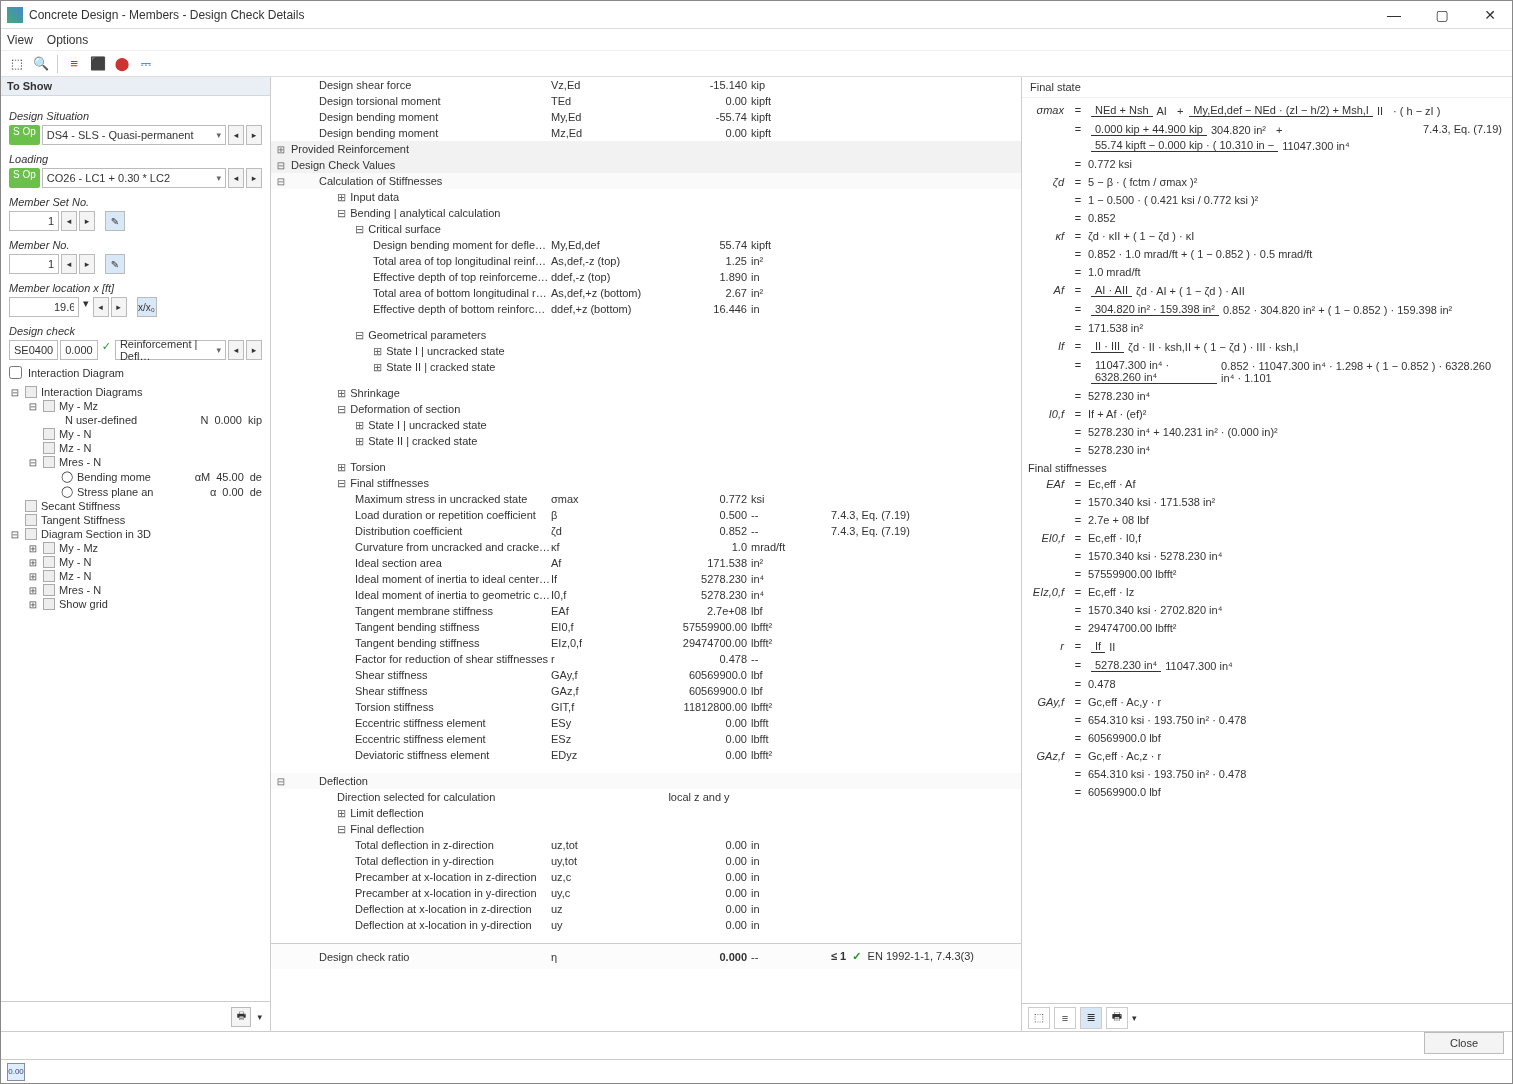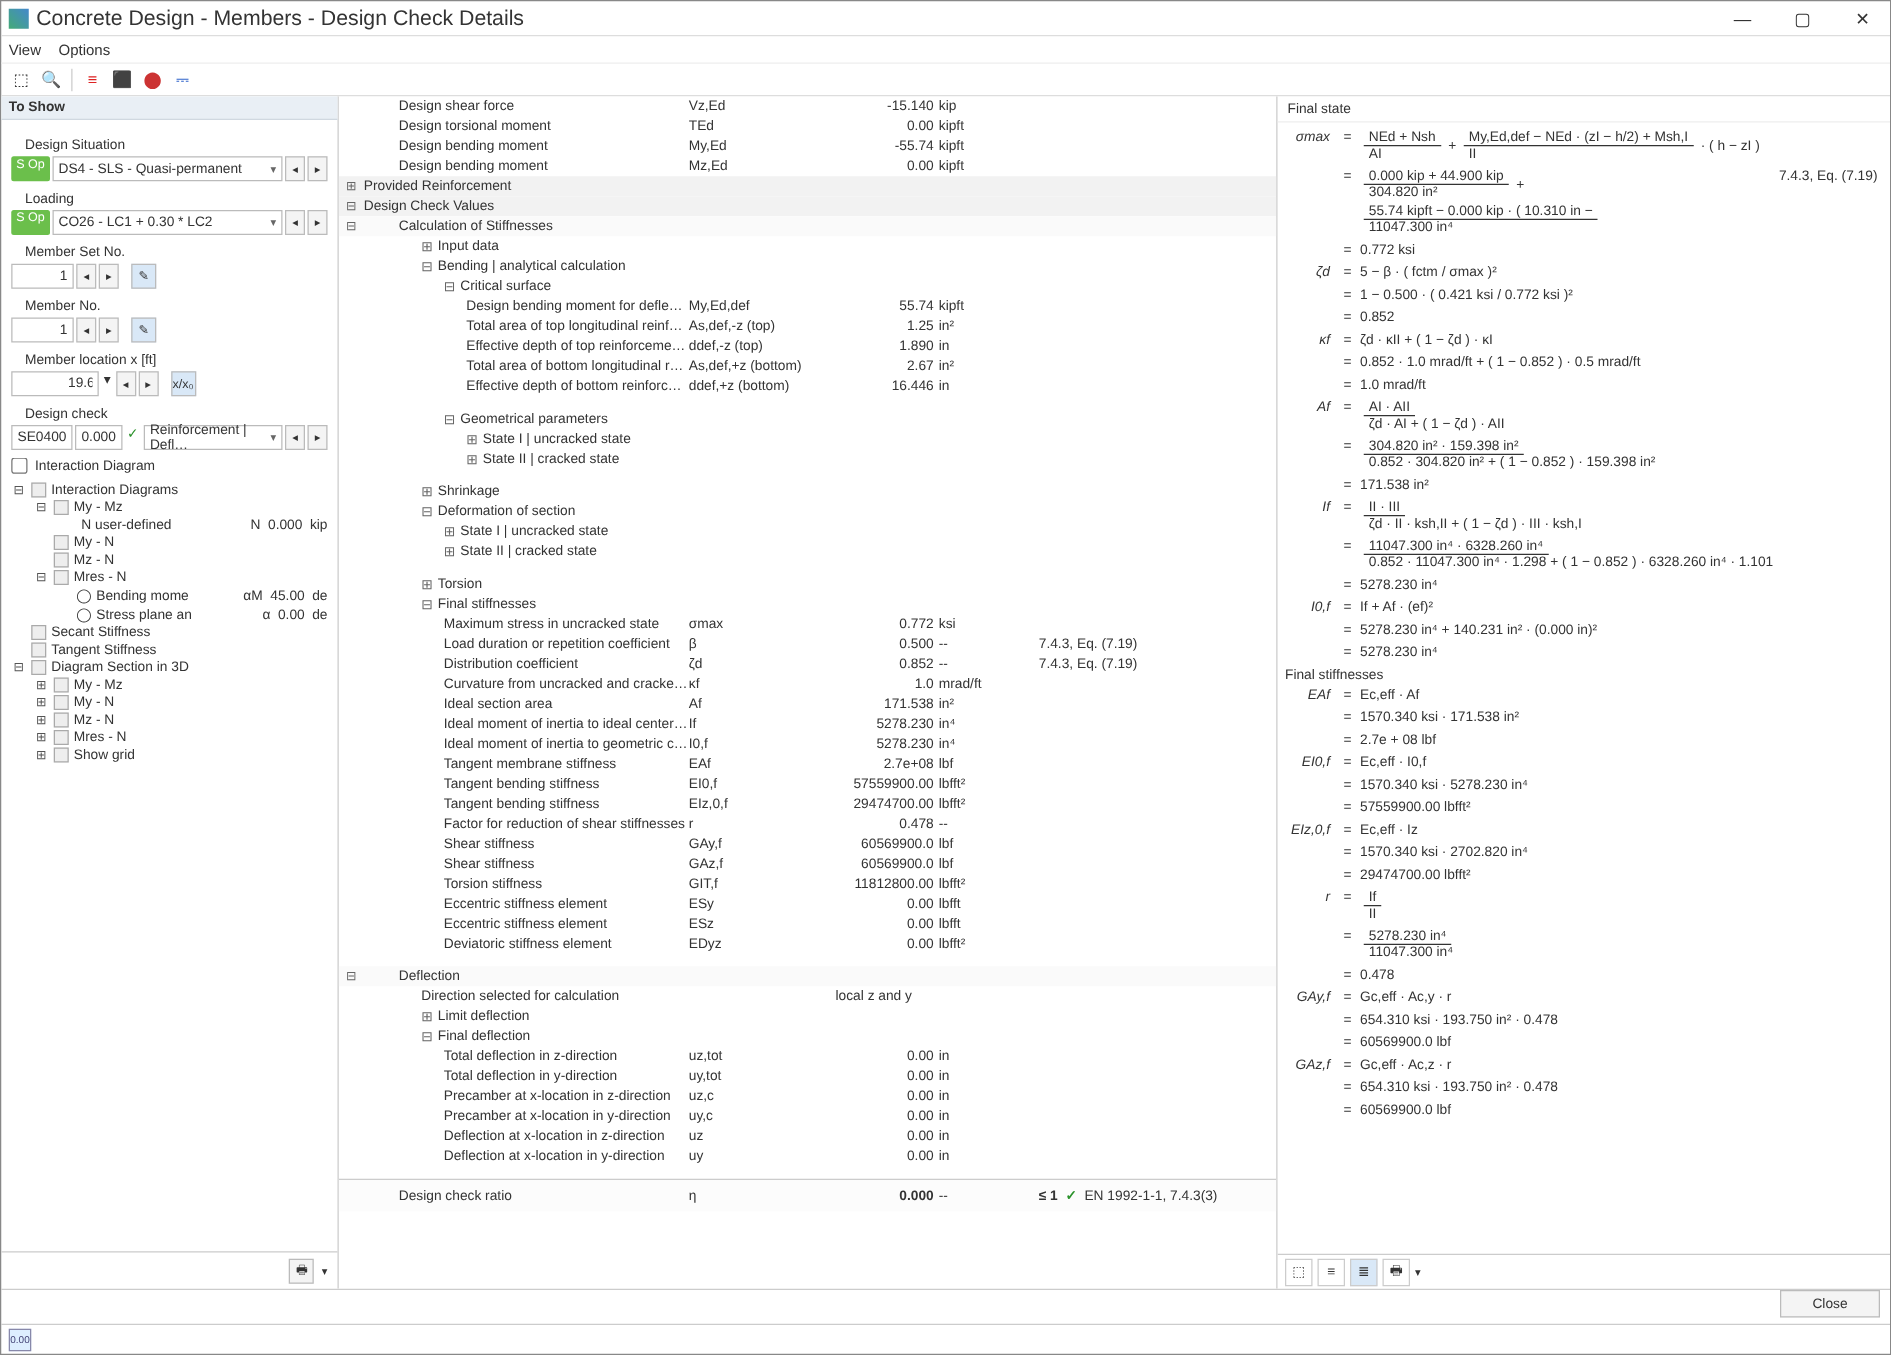--- a/index.html
+++ b/index.html
@@ -1,32 +1,32 @@
 <!DOCTYPE html>
 <html><head>
 <meta charset="utf-8">
 <style>
 * { box-sizing: border-box; margin: 0; padding: 0; font-family: "Segoe UI", Tahoma, sans-serif; font-size: 11px; color: #333; }
 body { background: #fff; }
 .window { width: 1513px; height: 1084px; border: 1px solid #888; background: #fff; display: flex; flex-direction: column; }
 .titlebar { height: 28px; display: flex; align-items: center; padding: 0 6px; border-bottom: 1px solid #ddd; }
 .titlebar .app-icon { width: 16px; height: 16px; background: linear-gradient(45deg,#4a7,#48c); margin-right: 6px; }
-.titlebar .title { flex: 1; font-size: 17px; }
+.titlebar .title { flex: 1; font-size: 12px; }
 .titlebar .wbtns { display: flex; gap: 16px; }
 .titlebar .wbtn { width: 32px; height: 20px; display:flex; align-items:center; justify-content:center; font-size:14px; cursor:default; }
 .menubar { height: 22px; display: flex; align-items: center; padding: 0 6px; gap: 14px; border-bottom: 1px solid #eee; }
 .menubar span { font-size: 12px; cursor: default; }
 .toolbar { height: 26px; display: flex; align-items: center; padding: 0 6px; gap: 4px; border-bottom: 1px solid #ddd; }
 .toolbar .tbtn { width: 20px; height: 20px; border: 1px solid transparent; display:flex; align-items:center; justify-content:center; font-size:13px; }
 .toolbar .sep { width:1px; height:18px; background:#ccc; margin:0 2px; }
 .main { flex: 1; display: flex; overflow: hidden; }
 .left { width: 270px; border-right: 1px solid #ccc; display:flex; flex-direction:column; position:relative; }
 .left-inner { padding: 6px 8px; overflow: hidden; flex:1; }
 .panel-title { background: #e9eff5; padding: 3px 6px; font-weight: bold; border-bottom: 1px solid #d0d8e0; }
-.field-label { margin: 8px 0 3px 11px; }
+.field-label { margin: 8px 0 3px 0; font-style: italic; }
 .row-inline { display: flex; gap: 2px; }
 .sop-tag { background: #6bbf4b; color: #fff; font-size: 10px; padding: 1px 4px; border-radius: 2px; }
 .combo { flex:1; border: 1px solid #bbb; background:#fff; height:20px; display:flex; align-items:center; padding:0 4px; position:relative; }
 .combo .chev { position:absolute; right:4px; font-size:9px; color:#666; }
 .nav-btn { width:16px; height:20px; border:1px solid #bbb; background:#f4f4f4; display:flex; align-items:center; justify-content:center; font-size:9px; cursor:default; }
 .small-input { width:50px; height:20px; border:1px solid #bbb; text-align:right; padding:0 4px; }
 .icon-btn { width:20px; height:20px; border:1px solid #bbb; background:#f4f4f4; display:flex; align-items:center; justify-content:center; font-size:10px; }
 .checkbox-row { display:flex; align-items:center; gap:6px; margin:6px 0; }
 .checkbox-row input { width:13px; height:13px; }
 .tree { margin-top:4px; color:#888; }
@@ -60,21 +60,21 @@
 .ratio-row .gc-val b { font-weight:bold; }
 .ok-mark { color:#2a922a; font-weight:bold; margin-right:6px; }
 .right { width: 490px; display:flex; flex-direction:column; overflow:hidden; }
 .right-title { padding:4px 8px; font-size:11px; border-bottom:1px solid #eee; }
 .right-scroll { flex:1; overflow:auto; padding:6px 10px 6px 6px; }
 .eq-row { display:flex; align-items:flex-start; margin-bottom:6px; }
 .eq-lhs { width:40px; text-align:right; padding-right:4px; font-style:italic; }
 .eq-eq { width:20px; text-align:center; font-style:normal; }
 .eq-rhs { flex:1; font-style:normal; display:flex; align-items:center; flex-wrap:wrap; gap:3px; }
 .eq-ref { width:110px; text-align:right; color:#333; font-size:11px; }
-.frac { display:inline-flex; flex-direction:column; align-items:flex-start; vertical-align:middle; margin:0 3px; }
+.frac { display:inline-flex; flex-direction:row; align-items:flex-end; vertical-align:middle; margin:0 3px; }
 .frac .num { border-bottom:1px solid #333; padding:0 4px; display:flex; align-items:center; justify-content:center; gap:3px;}
 .frac .den { padding:0 4px; display:flex; align-items:center; justify-content:center; gap:3px;}
 .sub { font-size:8px; vertical-align:sub; }
 .right-toolbar { height:28px; border-top:1px solid #ccc; display:flex; align-items:center; padding:0 6px; gap:4px; }
 .right-toolbar .tbtn { width:22px; height:22px; border:1px solid #ccc; display:flex; align-items:center; justify-content:center; }
 .footer { height:28px; border-top:1px solid #ccc; display:flex; align-items:flex-start; justify-content:flex-end; padding:0 8px; }
 .close-btn { width:80px; height:22px; border:1px solid #bbb; background:#f4f4f4; text-align:center; line-height:20px; cursor:default; }
 .status { height:24px; border-top:1px solid #ccc; display:flex; align-items:center; padding:0 6px; }
 .status .sicon { width:18px; height:18px; border:1px solid #88a; background:#def; display:flex; align-items:center; justify-content:center; font-size:8px; color:#447;}
 </style>

